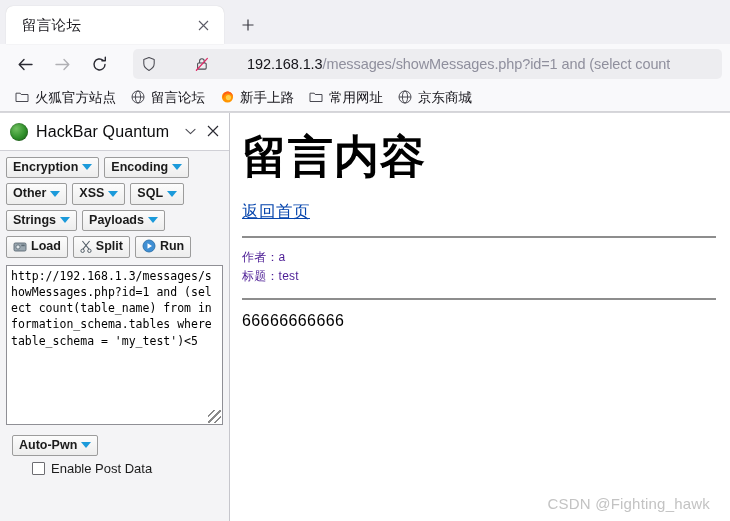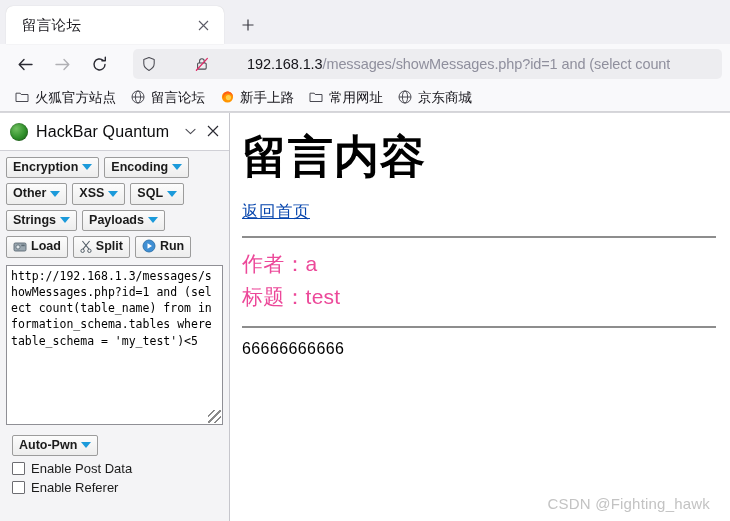--- a/index.html
+++ b/index.html
@@ -240,20 +240,21 @@
       linear-gradient(135deg, transparent 0 45%, #8a8a8a 45% 55%, transparent 55% 100%),
       linear-gradient(135deg, transparent 0 70%, #8a8a8a 70% 80%, transparent 80% 100%),
       linear-gradient(135deg, transparent 0 20%, #8a8a8a 20% 30%, transparent 30% 100%);
   }
 
   .sb-footer { padding: 10px 6px 0 6px; }
   .chk-row {
     display: flex;
     align-items: center;
     margin-top: 4px;
+    margin-left: 20px;
   }
   .chk-box {
     width: 13px; height: 13px;
     border: 1px solid #6d6d72;
     background: #fff;
     border-radius: 1px;
     margin-right: 6px;
     flex: none;
   }
   .chk-label { font-size: 13px; color: #1b1b1b; white-space: nowrap; }
@@ -280,22 +281,22 @@
     text-decoration: underline;
     display: inline-block;
     letter-spacing: .5px;
   }
   .rule {
     border: 0;
     border-top: 2px solid #8d8d8d;
     margin: 13px 0 10px 0;
   }
   .meta-line {
-    font-size: 21px;
-    color: #ec4899;
+    font-size: 12px;
+    color: #4c1d95;
     line-height: 1.55;
     letter-spacing: .2px;
   }
   .msg-body {
     font-size: 16px;
     color: #000;
     letter-spacing: .4px;
     padding-top: 2px;
   }
 
@@ -520,24 +521,20 @@
         <div class="btn-row">
           <div class="hb-btn">
             <span>Auto-Pwn</span>
             <span class="caret"></span>
           </div>
         </div>
         <div class="chk-row">
           <span class="chk-box"></span>
           <span class="chk-label">Enable Post Data</span>
         </div>
-        <div class="chk-row">
-          <span class="chk-box"></span>
-          <span class="chk-label">Enable Referer</span>
-        </div>
       </div>
 
     </div>
   </div>
 
   <div class="content">
     <h1 class="page-h1">留言内容</h1>
     <a class="back-link">返回首页</a>
     <hr class="rule">
     <div class="meta-line">作者：a</div>

